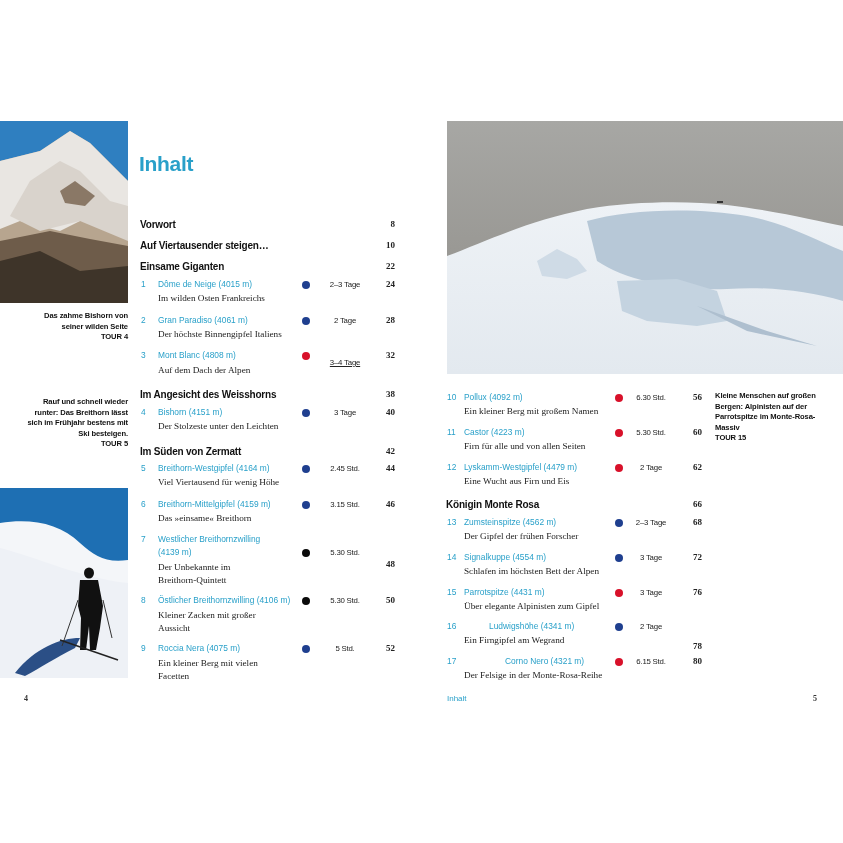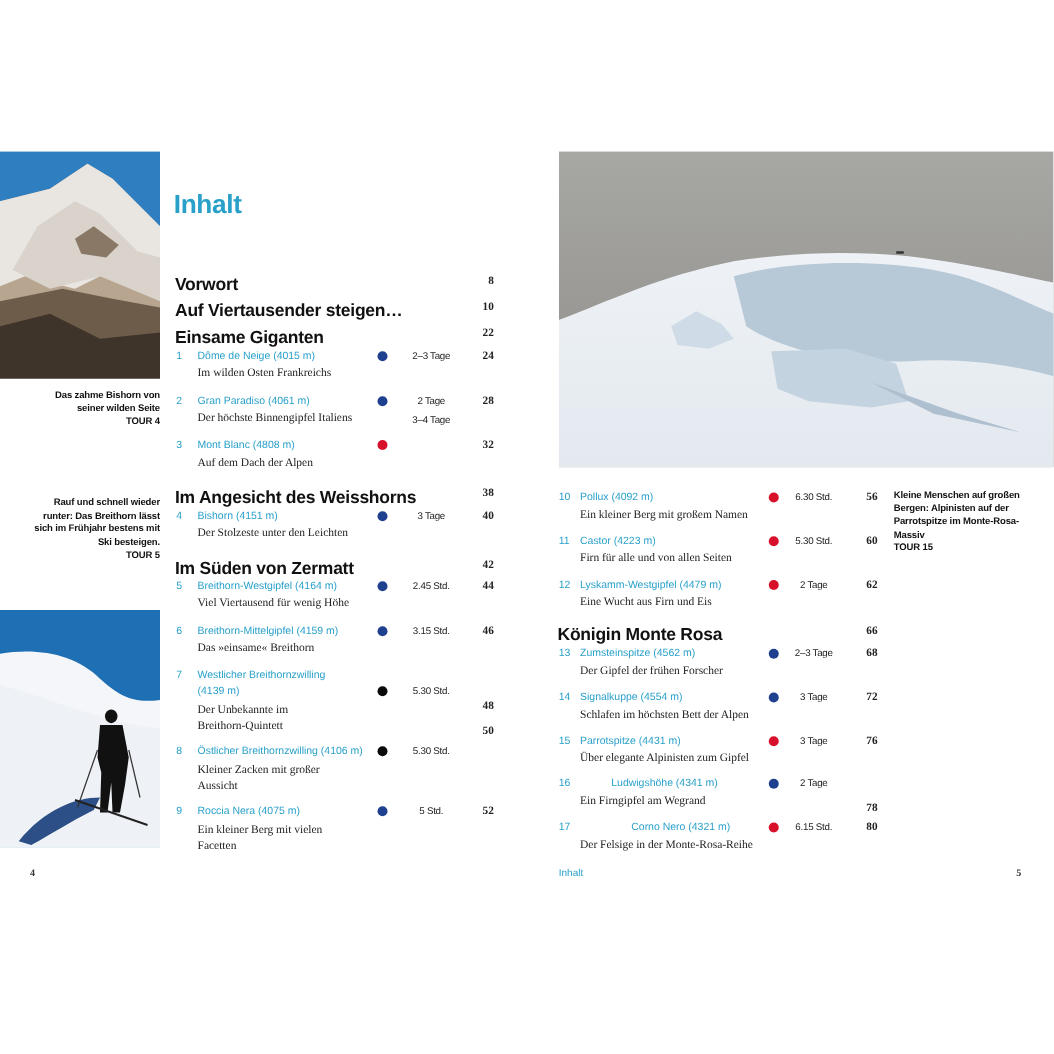--- a/index.html
+++ b/index.html
@@ -9,21 +9,21 @@
   .photo { position:absolute; overflow:hidden; }
   .photo svg { display:block; width:100%; height:100%; }
 
   .caption { position:absolute; font-family:"Liberation Sans", sans-serif; font-weight:bold; font-size:7.6px; line-height:10.5px; color:#111; letter-spacing:-0.1px; }
   .caption.right { text-align:right; }
   .caption.left { text-align:left; }
 
   .title { position:absolute; left:139px; top:152px; font-size:21px; font-weight:bold; color:#29a0c9; letter-spacing:-0.3px; font-family:"Liberation Sans", sans-serif; }
 
   .toc { position:absolute; }
-  .section-title { position:absolute; left:0; font-size:14px; font-weight:bold; color:#111; letter-spacing:-0.2px; white-space:nowrap; }
+  .section-title { position:absolute; left:0; font-size:10px; font-weight:bold; color:#111; letter-spacing:-0.2px; white-space:nowrap; }
   .page-num { position:absolute; right:0; font-family:"Liberation Serif", serif; font-weight:bold; font-size:9px; color:#222; text-align:right; }
   .tour-num { position:absolute; left:1px; font-size:8.4px; color:#29a0c9; }
   .tour-name { position:absolute; left:18px; font-size:8.4px; color:#29a0c9; white-space:nowrap; line-height:13px; }
   .tour-sub { position:absolute; left:18px; font-family:"Liberation Serif", serif; font-size:9.2px; color:#222; line-height:13px; }
   .dot { position:absolute; width:8px; height:8px; border-radius:50%; }
   .duration { position:absolute; width:60px; text-align:center; font-size:7.8px; color:#222; letter-spacing:-0.2px; white-space:nowrap; }
 
   .footer-num { position:absolute; top:694px; font-family:"Liberation Serif", serif; font-size:8px; font-weight:bold; color:#333; }
   .footer-label { position:absolute; top:694px; left:447px; font-size:8px; color:#29a0c9; }
 </style>
@@ -101,21 +101,21 @@
     <div class="dot" style="left:162px;top:317px;background:#1f3f8f;"></div>
     <div class="duration" style="left:175px;top:316px;">2 Tage</div>
     <div class="page-num" style="top:315px;">28</div>
   </div>
 
   <div>
     <div class="tour-num" style="top:350px;">3</div>
     <div class="tour-name" style="top:349px;">Mont Blanc (4808 m)</div>
     <div class="tour-sub" style="top:364px;">Auf dem Dach der Alpen</div>
     <div class="dot" style="left:162px;top:352px;background:#d8112a;"></div>
-    <div class="duration" style="left:175px;top:331px;">3–4 Tage</div>
+    <div class="duration" style="left:175px;top:358px;text-decoration:underline;">3–4 Tage</div>
     <div class="page-num" style="top:350px;">32</div>
   </div>
 
   <div class="section-title" style="top:389px;">Im Angesicht des Weisshorns</div>
   <div class="page-num" style="top:389px;">38</div>
 
   <div>
     <div class="tour-num" style="top:407px;">4</div>
     <div class="tour-name" style="top:406px;">Bishorn (4151 m)</div>
     <div class="tour-sub" style="top:420px;">Der Stolzeste unter den Leichten</div>
@@ -156,21 +156,21 @@
     <div class="page-num" style="top:559px;">48</div>
   </div>
 
   <div>
     <div class="tour-num" style="top:595px;">8</div>
     <div class="tour-name" style="top:594px;">Östlicher Breithornzwilling (4106 m)</div>
     <div class="tour-sub" style="top:609px;">Kleiner Zacken mit großer</div>
     <div class="tour-sub" style="top:622px;">Aussicht</div>
     <div class="dot" style="left:162px;top:597px;background:#0a0a0a;"></div>
     <div class="duration" style="left:175px;top:596px;">5.30 Std.</div>
-    <div class="page-num" style="top:579px;">50</div>
+    <div class="page-num" style="top:595px;">50</div>
   </div>
 
   <div>
     <div class="tour-num" style="top:643px;">9</div>
     <div class="tour-name" style="top:642px;">Roccia Nera (4075 m)</div>
     <div class="tour-sub" style="top:657px;">Ein kleiner Berg mit vielen</div>
     <div class="tour-sub" style="top:670px;">Facetten</div>
     <div class="dot" style="left:162px;top:645px;background:#1f3f8f;"></div>
     <div class="duration" style="left:175px;top:644px;">5 Std.</div>
     <div class="page-num" style="top:643px;">52</div>

